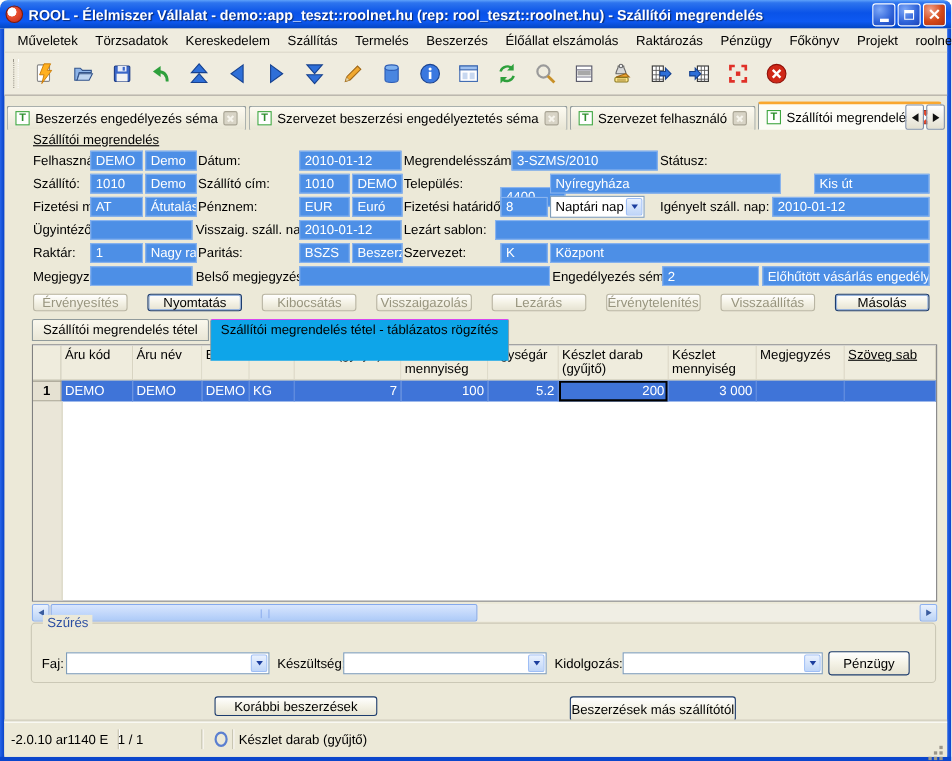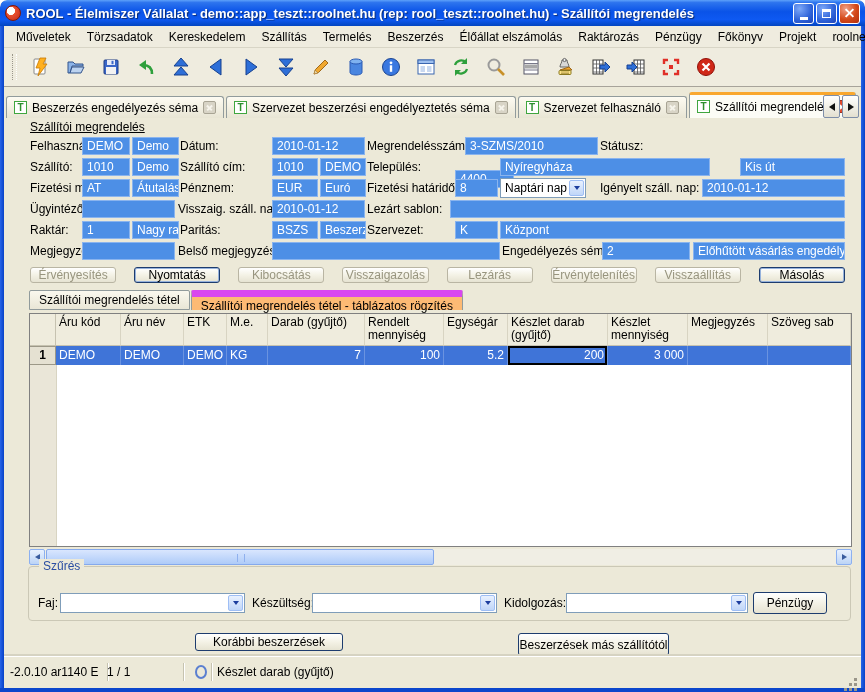--- a/index.html
+++ b/index.html
@@ -66,39 +66,39 @@
   
   .actions{position:absolute;left:30px;top:261px;width:815px;height:22px;display:flex;gap:18px;align-items:flex-end;}
   .xbtn{flex:1;border:1px solid #B9B5A3;border-radius:3px;font-size:12px;color:#98957F;
     background:linear-gradient(180deg,#FFFFFF,#F4F2E6 50%,#E6E3D2);
     display:flex;align-items:center;justify-content:center;white-space:nowrap;}
   .xbtn.on{border:1px solid #1D3C6E;color:#000;box-shadow:inset 0 0 0 1px #96B2DC;}
   
   .subtabs{position:absolute;left:29px;top:290px;height:23px;display:flex;align-items:flex-start;gap:1px;}
   .stab{padding:0 9px;height:20px;line-height:19px;font-size:12px;background:linear-gradient(180deg,#FAF8EE,#E9E6D6);
     border:1px solid #919B9C;border-radius:2px 2px 0 0;box-sizing:border-box;white-space:nowrap;}
-  .stab.active{height:20px;line-height:19px;background:#fdba74;border-top:7px solid #d946ef;border-bottom:none;z-index:2;}
+  .stab.active{height:38px;line-height:19px;background:#0ea5e9;border-top:1px solid #d946ef;border-bottom:none;z-index:2;}
   
   .grid{position:absolute;left:29px;top:313px;width:823px;height:234px;background:#fff;
     border:1px solid #808080;box-sizing:border-box;overflow:hidden;}
   .ghead,.grow{display:flex;}
   .ghead{height:32px;}
   .grow{height:19px;}
   .th{box-sizing:border-box;background:#EFECDD;border-right:1px solid #D8D4C2;border-bottom:1px solid #C6C2B0;
     font-size:12px;padding:2px 3px;overflow:hidden;line-height:13px;flex:none;}
   .td{box-sizing:border-box;background:#3F74D8;color:#fff;border-right:1px solid #6A93E0;font-size:12px;
     line-height:18px;padding:0 3px;white-space:nowrap;overflow:hidden;flex:none;}
   .td.num{text-align:right;}
   .td.focus{box-shadow:inset 0 0 0 2px #000;}
   .gut{width:26px;box-sizing:border-box;flex:none;}
   .gut.h{background:#EFECDD;border-right:1px solid #C6C2B0;border-bottom:1px solid #C6C2B0;}
   .gut.r{background:#E5E1D2;border:1px solid #9C9888;border-left:none;font-weight:bold;text-align:center;
     font-size:12px;line-height:17px;color:#000;}
   .c1{width:65px}.c2{width:63px}.c3{width:43px}.c4{width:41px}.c5{width:97px}.c6{width:79px}
-  .c7{width:64px}.c8{width:100px}.c9{width:80px}.c10{width:80px}.c11{flex:1;min-width:0;}
+  .c7{width:64px}.c8{width:100px}.c9{width:80px}.c10{width:80px}.c11{flex:1;min-width:0;text-decoration:underline;}
   .gutter-below{position:absolute;left:0;top:51px;width:26px;bottom:0;background:#EAE6D8;border-right:1px solid #D8D4C2;}
   
   .hscroll{position:absolute;left:29px;top:549px;width:823px;height:16px;background:#F0EEE4;}
   .sbtn{position:absolute;top:0;width:16px;height:16px;border-radius:2px;box-sizing:border-box;
     background:linear-gradient(180deg,#E9F1FE,#BCD4F6);border:1px solid #8CB0F0;
     display:flex;align-items:center;justify-content:center;}
   .sthumb{position:absolute;left:17px;top:0;width:388px;height:16px;border-radius:2px;box-sizing:border-box;
     background:linear-gradient(180deg,#D9E6FE,#AECBF8);border:1px solid #85A9EC;}
   .sthumb::before{content:"";position:absolute;left:50%;top:4px;width:6px;height:8px;margin-left:-3px;
     border-left:1px solid #8FB0EE;border-right:1px solid #8FB0EE;}

